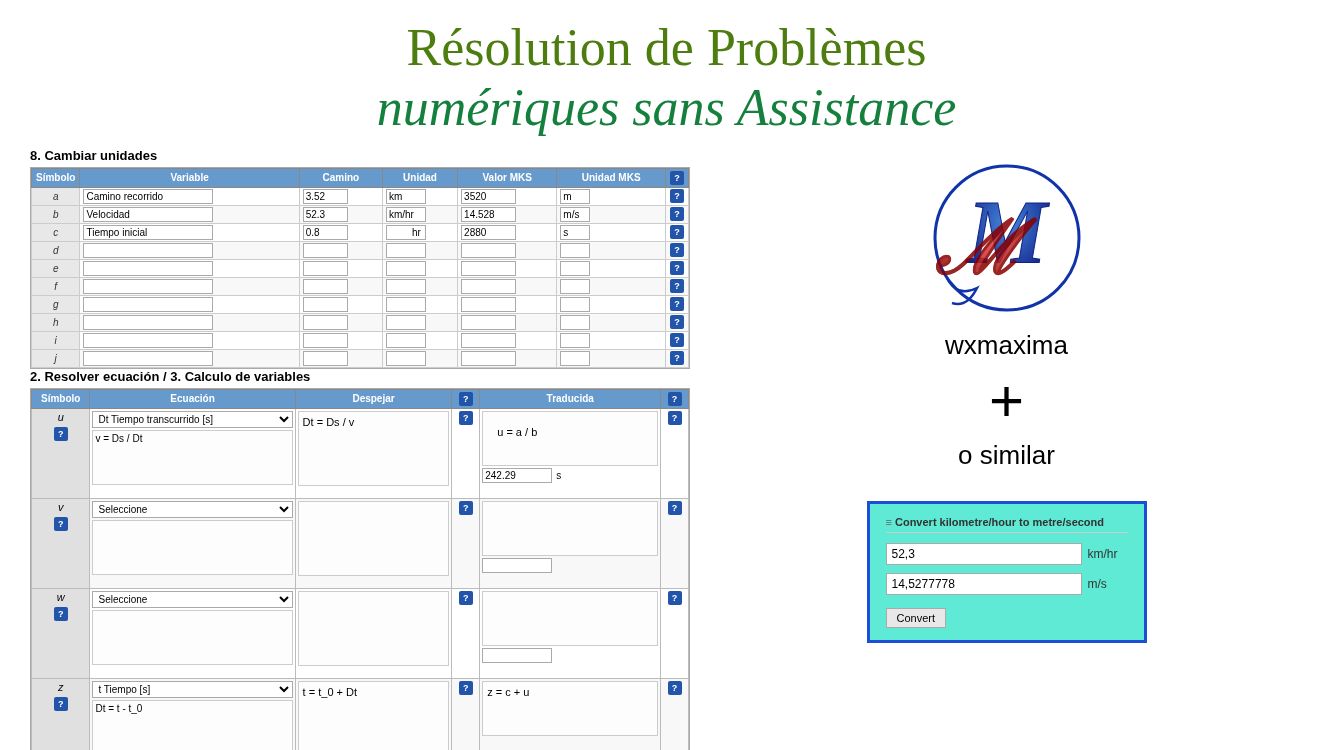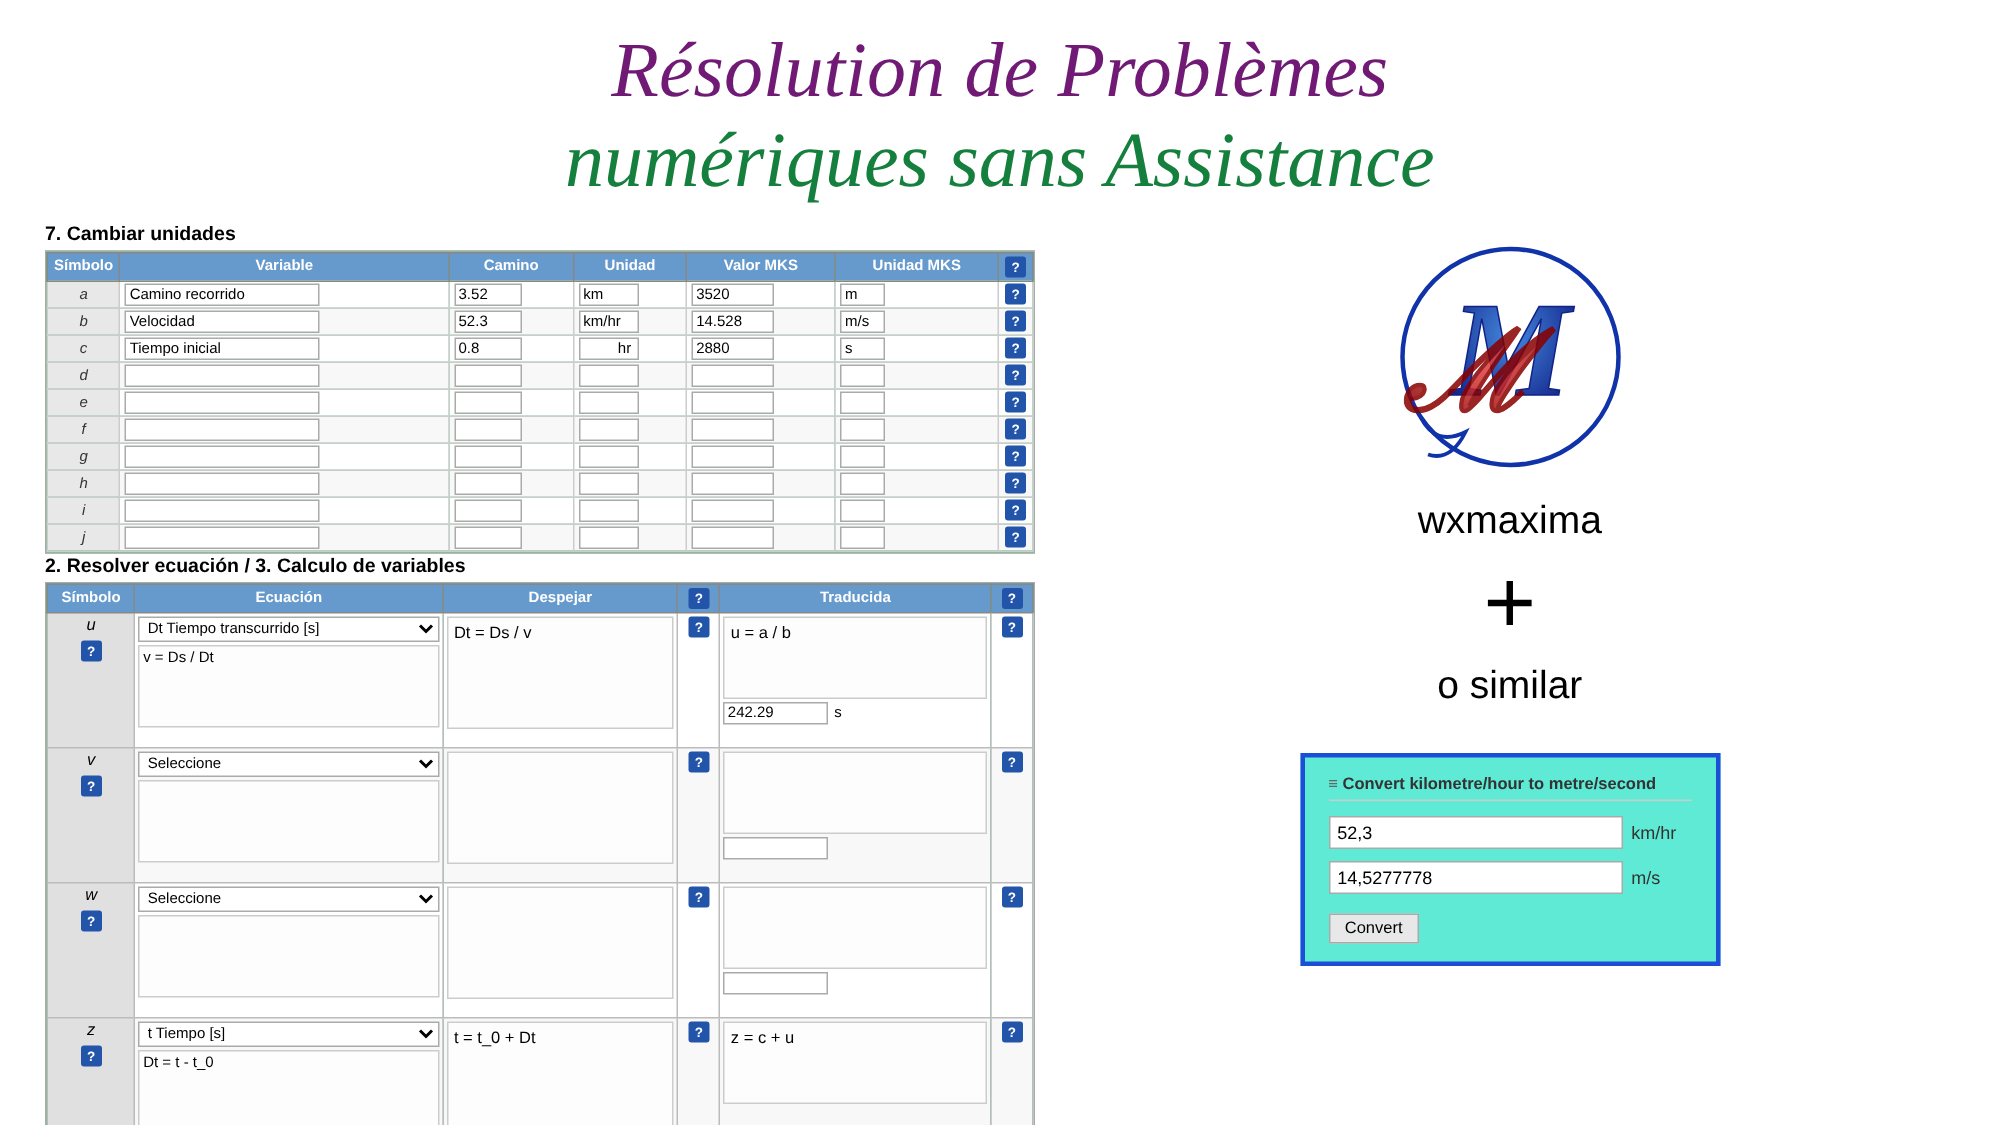--- a/index.html
+++ b/index.html
@@ -13,23 +13,22 @@
     }
 
     
     .page-title-area {
       text-align: center;
       padding-top: 18px;
       margin-bottom: 10px;
     }
     .title-line1 {
       font-family: Georgia, 'Times New Roman', serif;
-      font-style: italic;
       font-size: 52px;
-      color: #701a75;
+      color: #4d7c0f;
       line-height: 1.15;
     }
     .title-line2 {
       font-family: Georgia, 'Times New Roman', serif;
       font-style: italic;
       font-size: 52px;
       color: #15803d;
       line-height: 1.15;
     }
 
@@ -258,21 +257,21 @@
 
 <div class="page-title-area">
   <div class="title-line1">Résolution de Problèmes</div>
   <div class="title-line2">numériques sans Assistance</div>
 </div>
 
 <div class="main-layout">
 
   <div class="left-panel">
 
-    <div class="section-title">7. Cambiar unidades</div>
+    <div class="section-title">8. Cambiar unidades</div>
     <div class="table-wrapper">
       <table>
         <thead>
           <tr>
             <th>Símbolo</th>
             <th>Variable</th>
             <th>Camino</th>
             <th>Unidad</th>
             <th>Valor MKS</th>
             <th>Unidad MKS</th>
@@ -527,21 +526,21 @@
           v = Ds / Dt
         </div>
       </td>
       <td style="padding:2px;vertical-align:top;">
         <div style="height:75px;border:1px solid #ccc;background:#fdfdfd;padding:4px;font-size:11px;">Dt = Ds / v</div>
       </td>
       <td style="width:20px;text-align:center;vertical-align:top;padding-top:2px;">
         <button class="help-btn">?</button>
       </td>
       <td style="padding:2px;vertical-align:top;">
-        <div style="height:55px;border:1px solid #ccc;background:#fdfdfd;padding:4px;font-size:11px;margin-bottom:2px;">u = a / b</div>
+        <div style="height:55px;border:1px solid #ccc;background:#fdfdfd;padding:14px;font-size:11px;margin-bottom:2px;">u = a / b</div>
         <div style="display:flex;align-items:center;gap:4px;margin-top:2px;">
           <input type="text" value="242.29" style="width: 70px; border: 1px solid rgb(170, 170, 170); font-size: 10px; padding: 1px 2px;">
           <span style="font-size:10px;">s</span>
         </div>
       </td>
       <td style="width:20px;text-align:center;vertical-align:top;padding-top:2px;">
         <button class="help-btn">?</button>
       </td>
     </tr>
             <tr style="height: 90px;">

